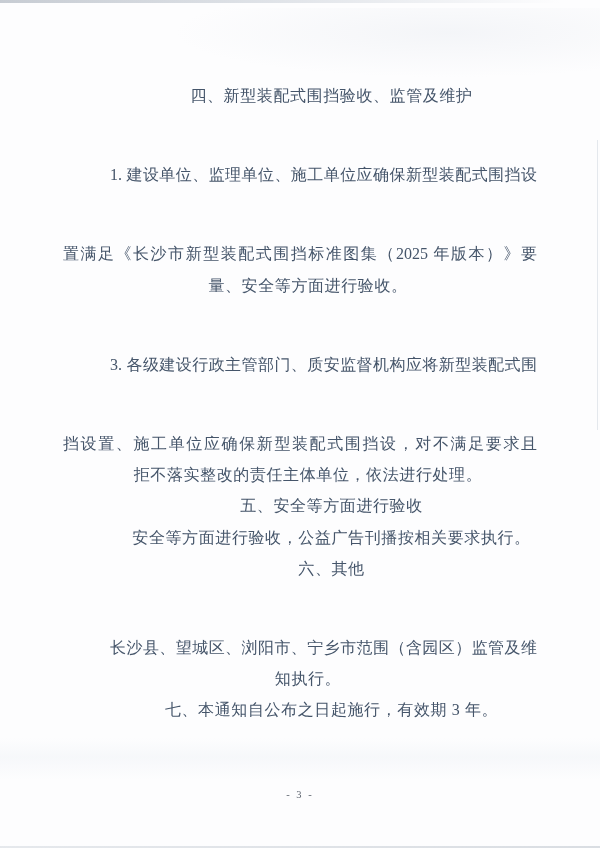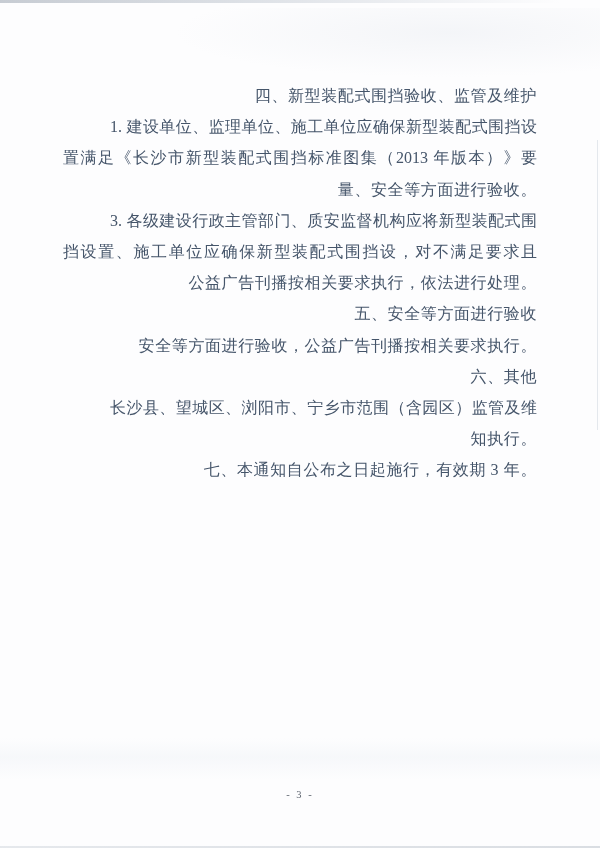--- a/index.html
+++ b/index.html
@@ -88,23 +88,24 @@
     line-height: 31.2px;
     overflow: hidden;
   }
   .line.indent {
     text-indent: 47px;
   }
   .line.justify {
     text-align: justify;
     text-align-last: justify;
     letter-spacing: 0;
+    margin-top: 48px;
   }
   .line.loose {
-    text-align: right;
+    text-align: center;
     letter-spacing: 0.6px;
     margin-left: 16px;
   }
   .footer {
     position: absolute;
     top: 788px;
     left: 0;
     width: 600px;
     text-align: center;
     color: var(--footer-color);
@@ -119,25 +120,25 @@
 <div class="page">
   <div class="artifact-top-edge"></div>
   <div class="artifact-top-wash"></div>
   <div class="artifact-bottom-wash"></div>
   <div class="artifact-right-edge"></div>
   <div class="artifact-bottom-edge"></div>
 
   <div class="doc">
       <div class="line loose indent">四、新型装配式围挡验收、监管及维护</div>
       <div class="line justify indent">1. 建设单位、监理单位、施工单位应确保新型装配式围挡设</div>
-      <div class="line justify">置满足《长沙市新型装配式围挡标准图集（2013 年版本）》要</div>
+      <div class="line justify">置满足《长沙市新型装配式围挡标准图集（2025 年版本）》要</div>
       <div class="line loose">量、安全等方面进行验收。</div>
       <div class="line justify indent">3. 各级建设行政主管部门、质安监督机构应将新型装配式围</div>
       <div class="line justify">挡设置、施工单位应确保新型装配式围挡设，对不满足要求且</div>
-      <div class="line loose">公益广告刊播按相关要求执行，依法进行处理。</div>
+      <div class="line loose">拒不落实整改的责任主体单位，依法进行处理。</div>
       <div class="line loose indent">五、安全等方面进行验收</div>
       <div class="line loose indent">安全等方面进行验收，公益广告刊播按相关要求执行。</div>
       <div class="line loose indent">六、其他</div>
       <div class="line justify indent">长沙县、望城区、浏阳市、宁乡市范围（含园区）监管及维护</div>
       <div class="line loose">知执行。</div>
       <div class="line loose indent">七、本通知自公布之日起施行，有效期 3 年。</div>
     </div>
 
   <div class="footer">- 3 -</div>
 </div>

